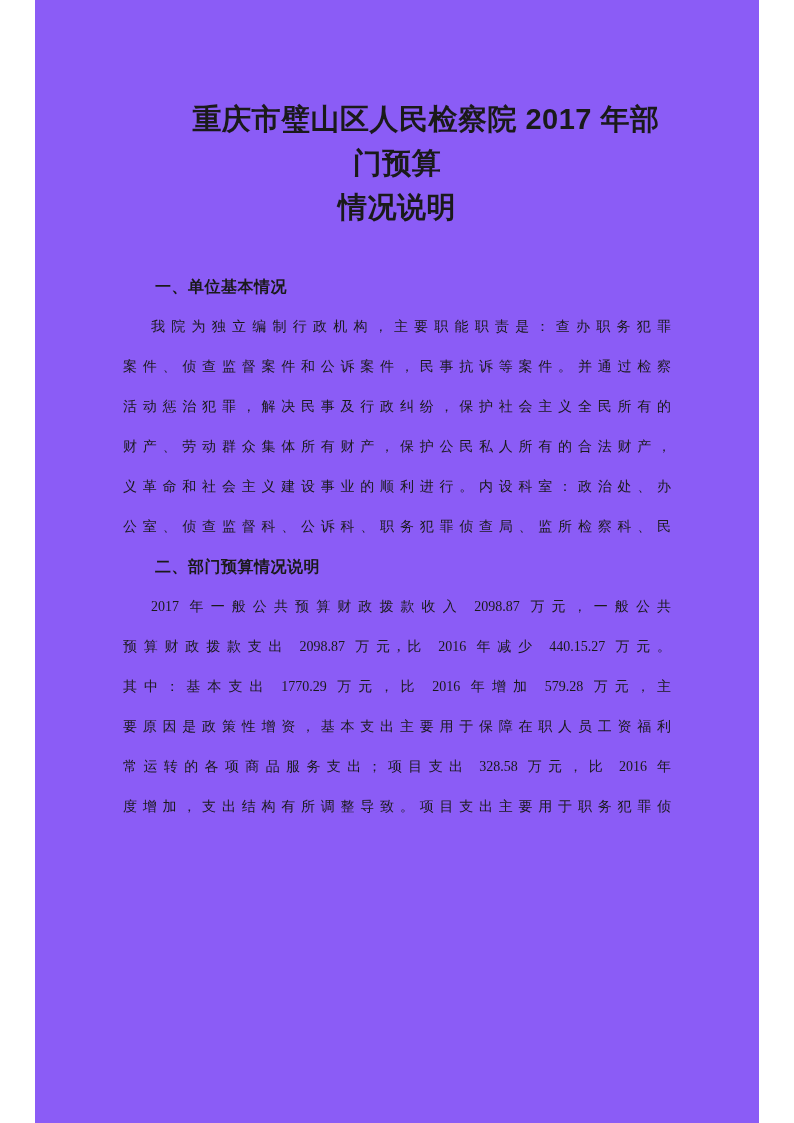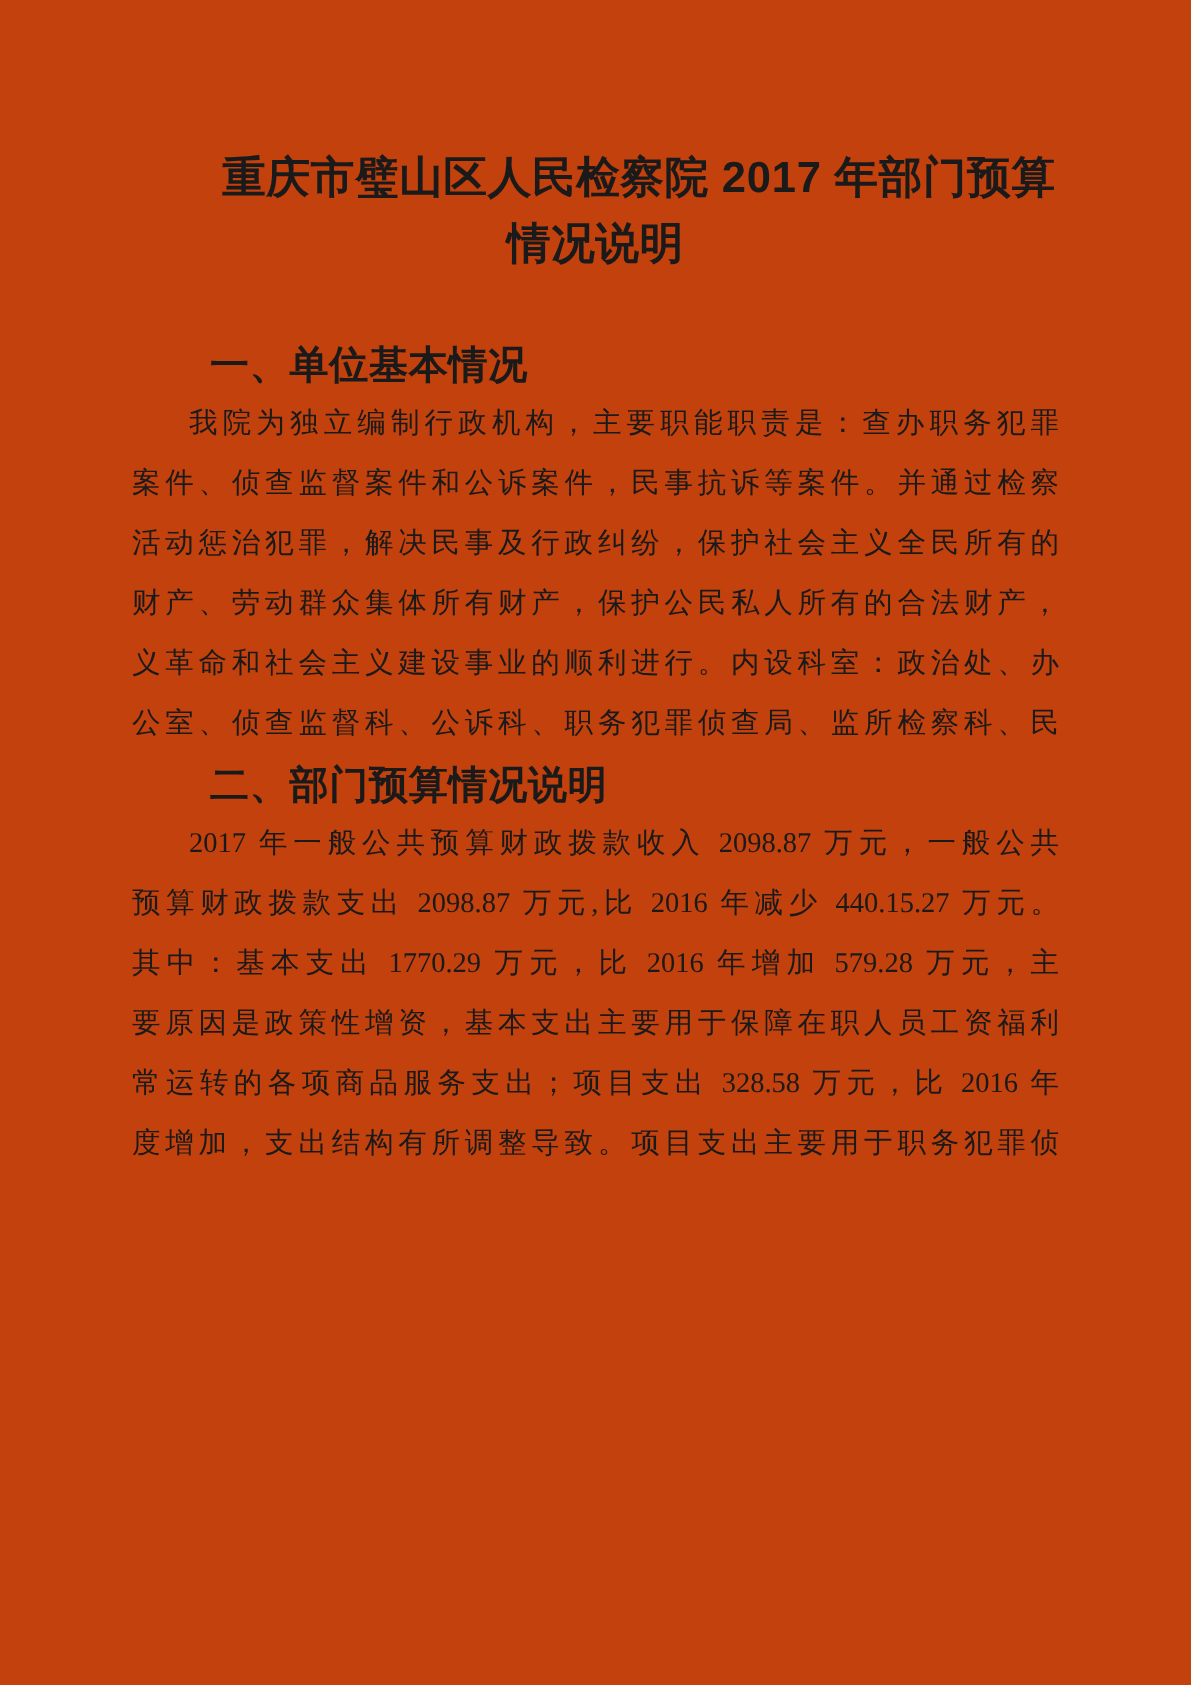--- a/index.html
+++ b/index.html
@@ -1,22 +1,22 @@
 <!DOCTYPE html>
 <html><head>
 <meta charset="utf-8">
 <style>
   * { margin: 0; padding: 0; box-sizing: border-box; }
   html, body { background: #ffffff; }
   .page {
     position: relative;
-    width: 794px;
+    width: 724px;
     height: 1123px;
     margin: 0 auto;
-    background: #c2410c;
+    background: #8b5cf6;
     overflow: hidden;
     color: #1a1a1a;
   }
   .content {
     padding: 97px 88px 0 88px; 
   }
   
   .doc-title {
     font-family: "Liberation Sans", "DejaVu Sans", sans-serif;
     font-weight: 700;
@@ -24,29 +24,29 @@
     line-height: 44px;
     text-align: center;
     margin-bottom: 38px;
     letter-spacing: 0.5px;
   }
   .doc-title .tline1 { text-indent: 2em; }
   
   .sec-heading {
     font-family: "Liberation Sans", "DejaVu Sans", sans-serif;
     font-weight: 700;
-    font-size: 26px;
+    font-size: 16px;
     line-height: 40px;
     text-indent: 2em;
     letter-spacing: 0.5px;
   }
   
   .bline {
     font-family: "Liberation Serif", "DejaVu Serif", serif;
-    font-size: 19px;
+    font-size: 14px;
     line-height: 40px;
     text-align: justify;
     text-align-last: justify;
     text-justify: inter-character;
     white-space: normal;
   }
   .bline.first { text-indent: 2em; }
   .bline.short-last { text-align-last: left; }
 </style>
 </head>

